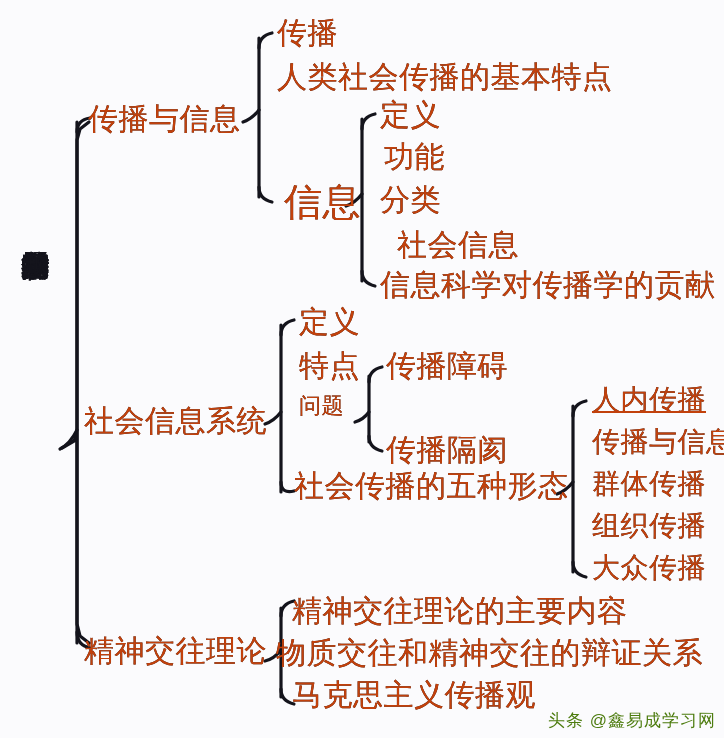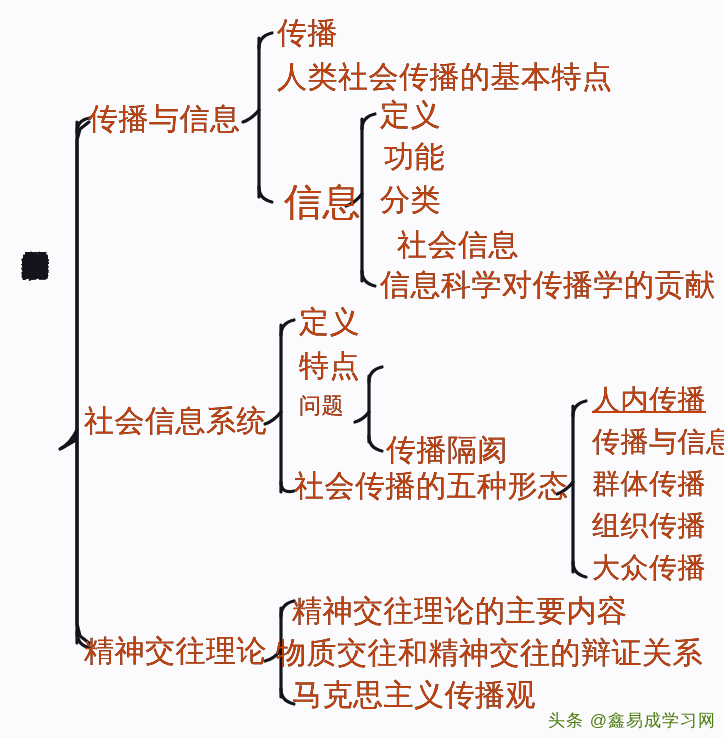--- a/index.html
+++ b/index.html
@@ -136,20 +136,21 @@
   <div class="node" style="left:380px; top:270px; font-size:30px;">信息科学对传播学的贡献</div>
 
   <div class="node" style="left:84px; top:406px; font-size:30px;">社会信息系统</div>
 
   <div class="node" style="left:299px; top:307px; font-size:30px;">定义</div>
 
   <div class="node" style="left:299px; top:351px; font-size:30px;">特点</div>
 
   <div class="node" style="left:299px; top:395px; font-size:22px;">问题</div>
 
+  <div class="node" style="left:386px; top:351px; font-size:30px;">传播障碍</div>
 
   <div class="node" style="left:386px; top:435px; font-size:30px;">传播隔阂</div>
 
   <div class="node" style="left:294px; top:471px; font-size:30px;">社会传播的五种形态</div>
 
   <div class="node" style="left:592px; top:386px; font-size:28px;text-decoration:underline;">人内传播</div>
 
   <div class="node" style="left:592px; top:428px; font-size:28px;">传播与信息</div>
 
   <div class="node" style="left:592px; top:470px; font-size:28px;">群体传播</div>

